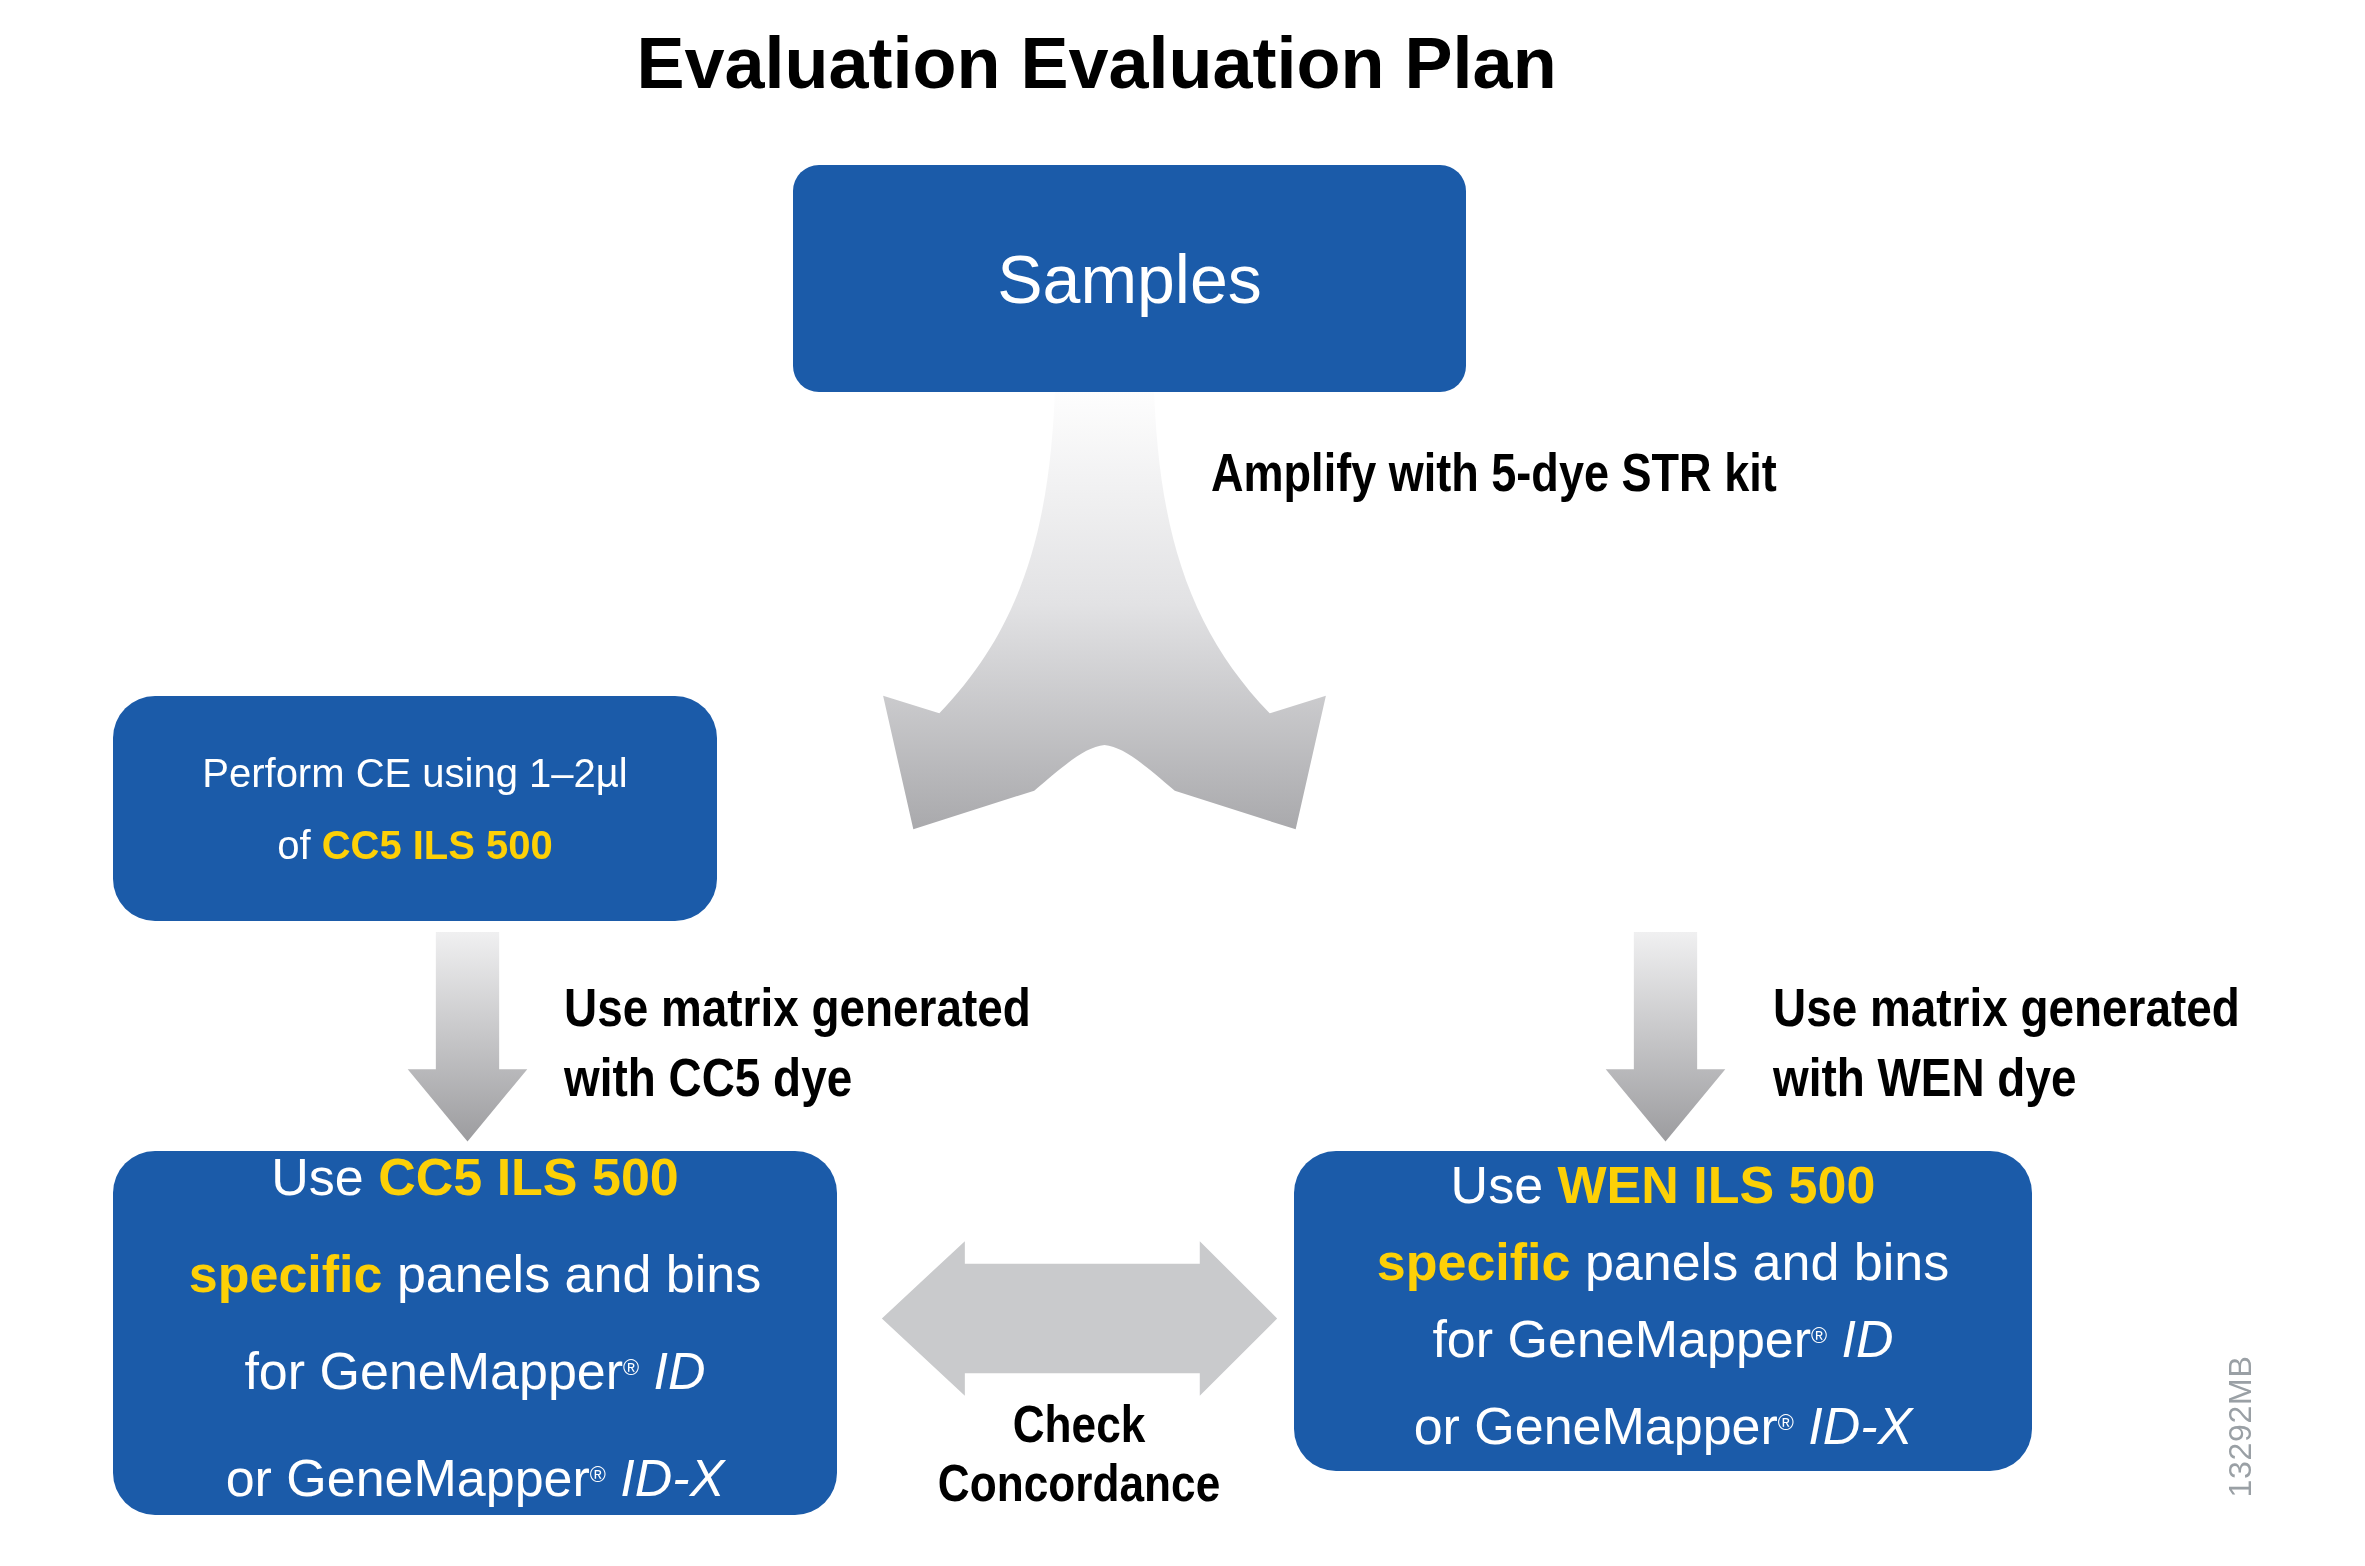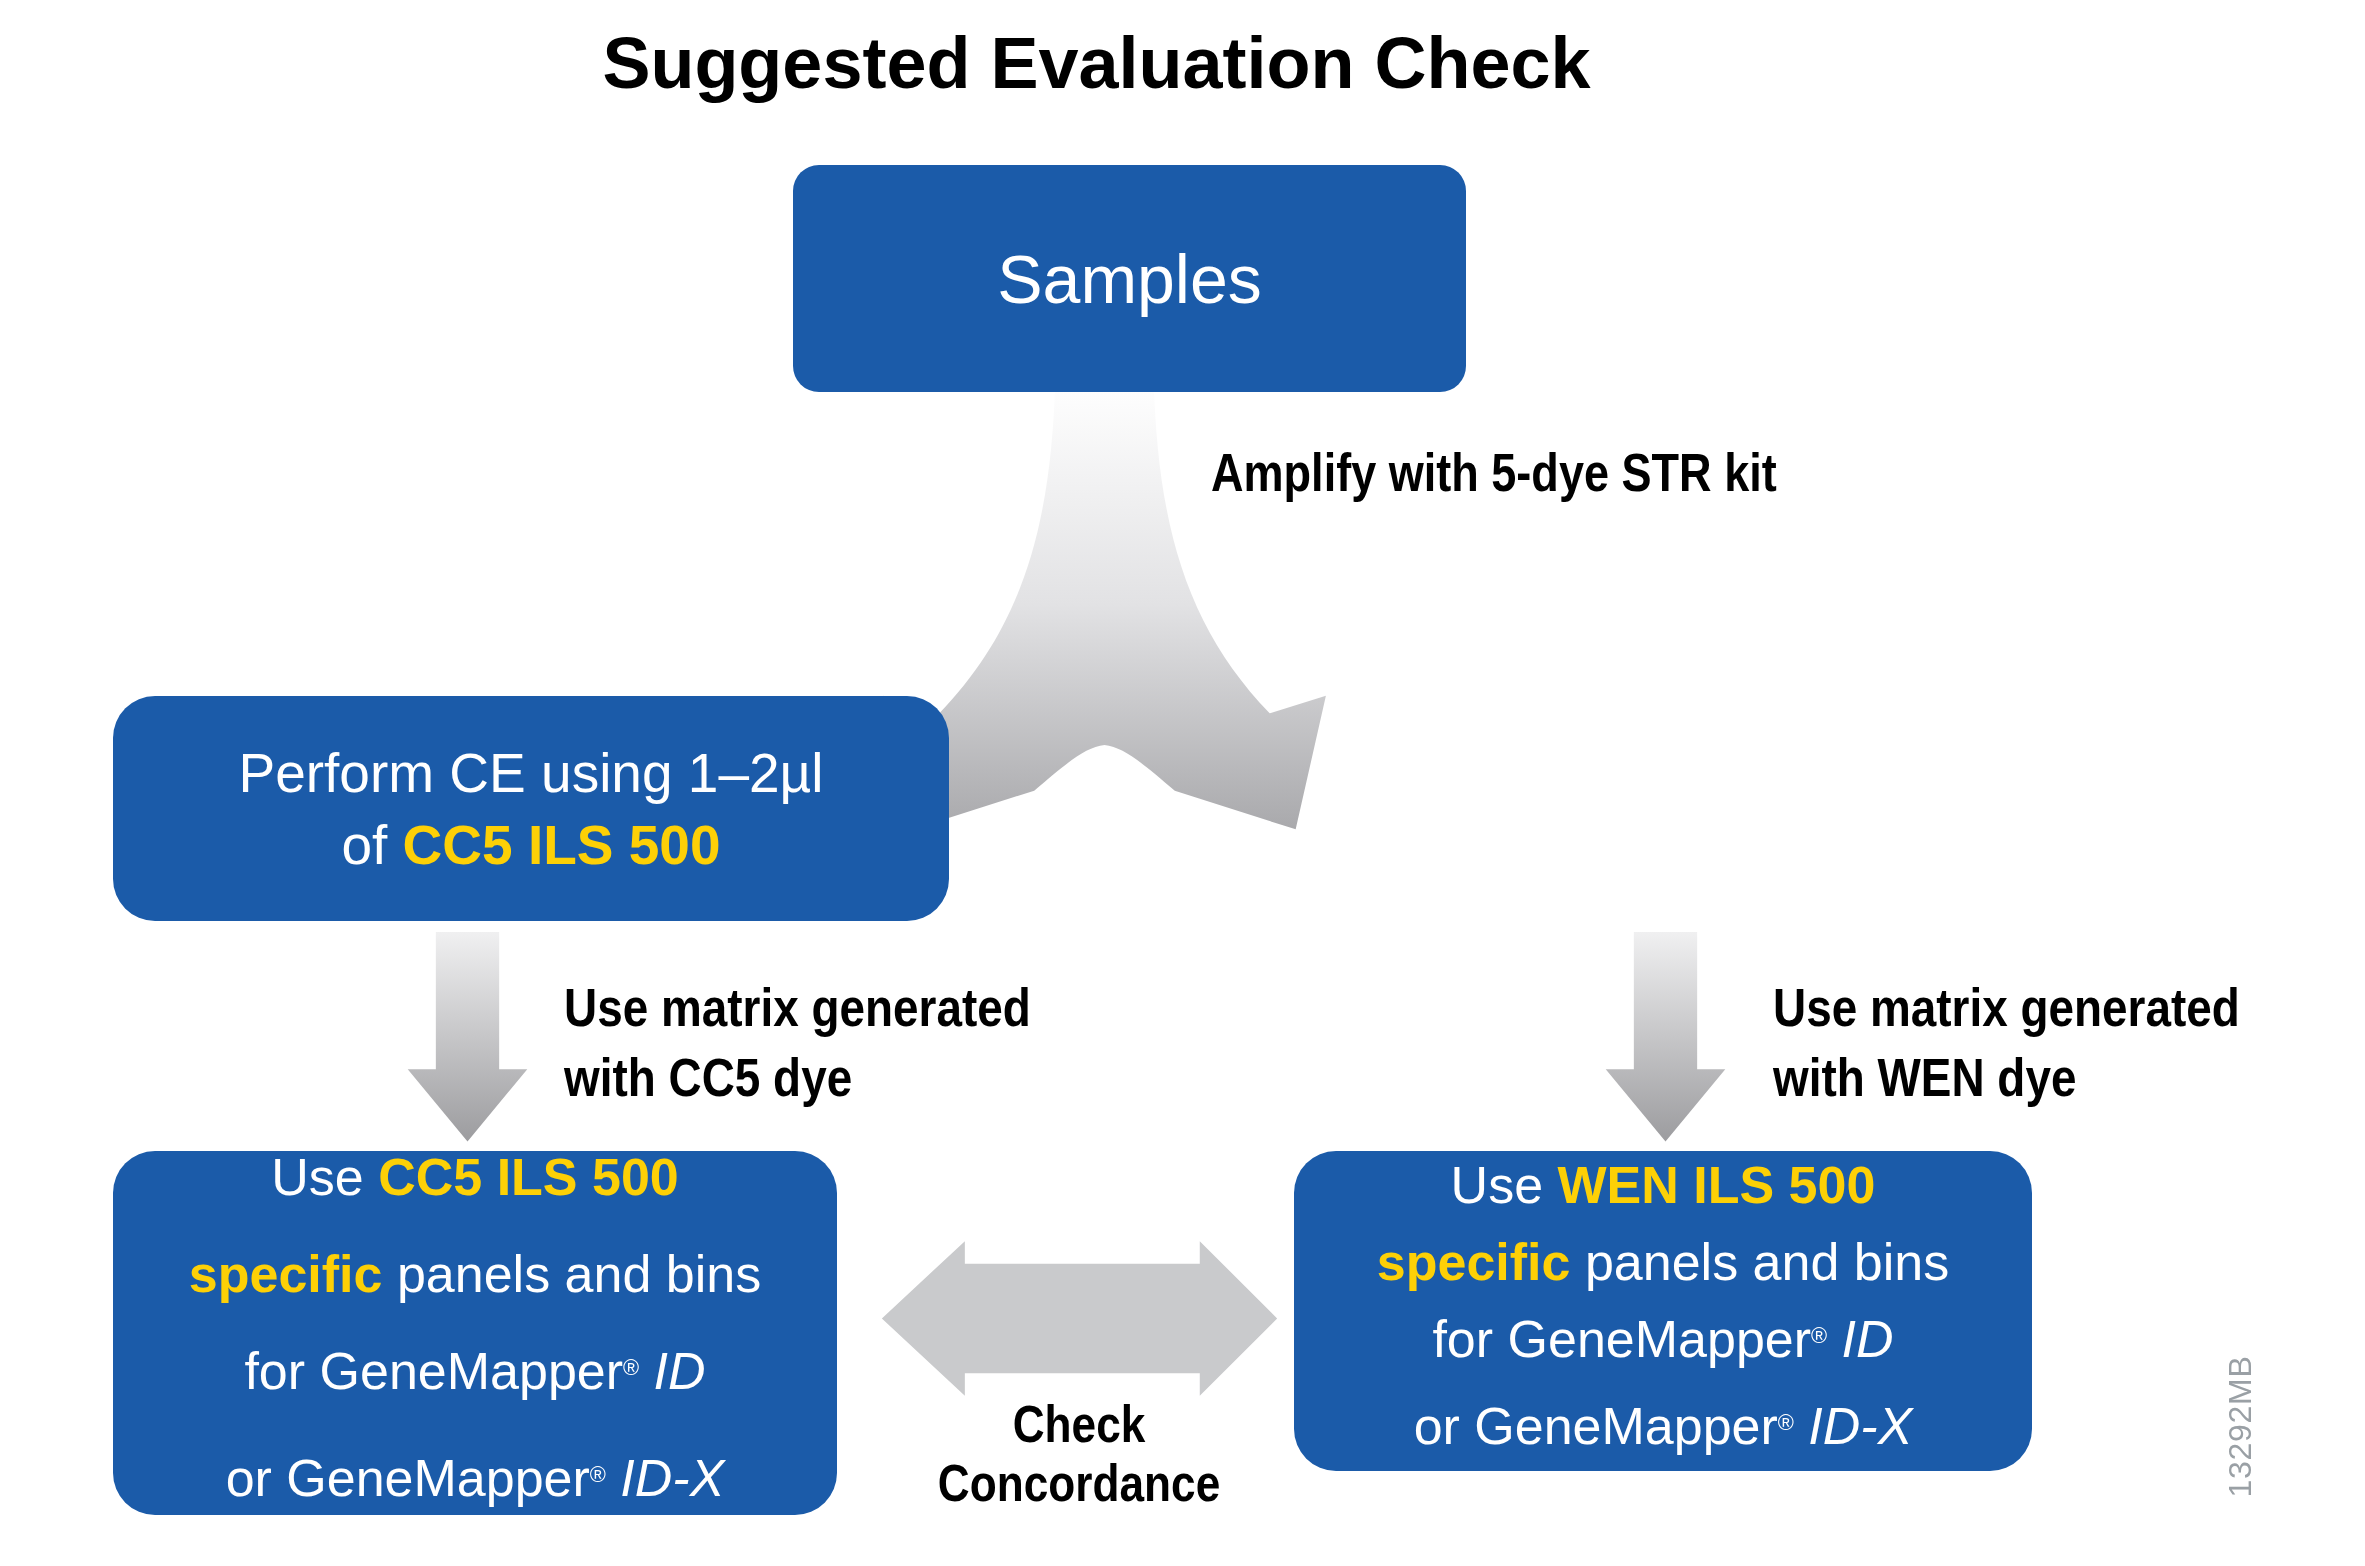--- a/index.html
+++ b/index.html
@@ -26,21 +26,21 @@
     font-size:72px;font-weight:700;color:var(--label-black);line-height:79px;
   }
   .box{
     position:absolute;background:var(--box-blue);border-radius:42px;color:#ffffff;
     display:flex;flex-direction:column;justify-content:center;text-align:center;
   }
   .box .hl{color:var(--hl-yellow);font-weight:700;}
   .box .it{font-style:italic;}
   sup.reg{font-size:0.42em;vertical-align:baseline;position:relative;top:-0.62em;}
   .samples{left:793px;top:165px;width:673px;height:227px;font-size:68px;border-radius:26px;}
-  .ce-left{left:113px;top:696px;width:836px;height:225px;font-size:55px;line-height:72px;}
+  .ce-left{left:113px;top:696px;width:604px;height:225px;font-size:40px;line-height:72px;}
   .ce-right{left:1294px;top:696px;width:738px;height:225px;font-size:55px;line-height:72px;}
   .panels-left{left:113px;top:1151px;width:724px;height:364px;font-size:52px;line-height:77px;gap:20px;}
   .panels-right{left:1294px;top:1151px;width:738px;height:320px;font-size:52px;line-height:77px;}
   .blabel{
     position:absolute;color:var(--label-black);font-weight:700;white-space:nowrap;
     transform:scaleX(0.85);transform-origin:left top;
   }
   .amplify{left:1211px;top:443px;font-size:53px;line-height:59px;}
   .matrix-left{left:564px;top:972px;font-size:54px;line-height:70px;}
   .matrix-right{left:1773px;top:972px;font-size:54px;line-height:70px;}
@@ -52,21 +52,21 @@
     position:absolute;left:2134px;top:1409px;width:211px;height:35px;
     transform:rotate(-90deg);text-align:center;font-size:32px;letter-spacing:0.7px;
     color:var(--fig-gray);font-weight:400;
   }
 </style>
 </head>
 <body>
 
 <div class="canvas">
 
-  <div class="title">Suggested Evaluation Check</div>
+  <div class="title">Evaluation Evaluation Plan</div>
 
   <svg class="abs" style="left:809px;top:376px;" width="591" height="492" viewBox="0 0 840 700">
     <defs>
       <linearGradient id="gradY" x1="0" y1="0" x2="0" y2="1">
         <stop offset="0" style="stop-color:var(--grad-light)"></stop>
         <stop offset="0.5" style="stop-color:var(--grad-mid)"></stop>
         <stop offset="1" style="stop-color:var(--grad-dark)"></stop>
       </linearGradient>
     </defs>
     <path fill="url(#gradY)" d="M 350 5

